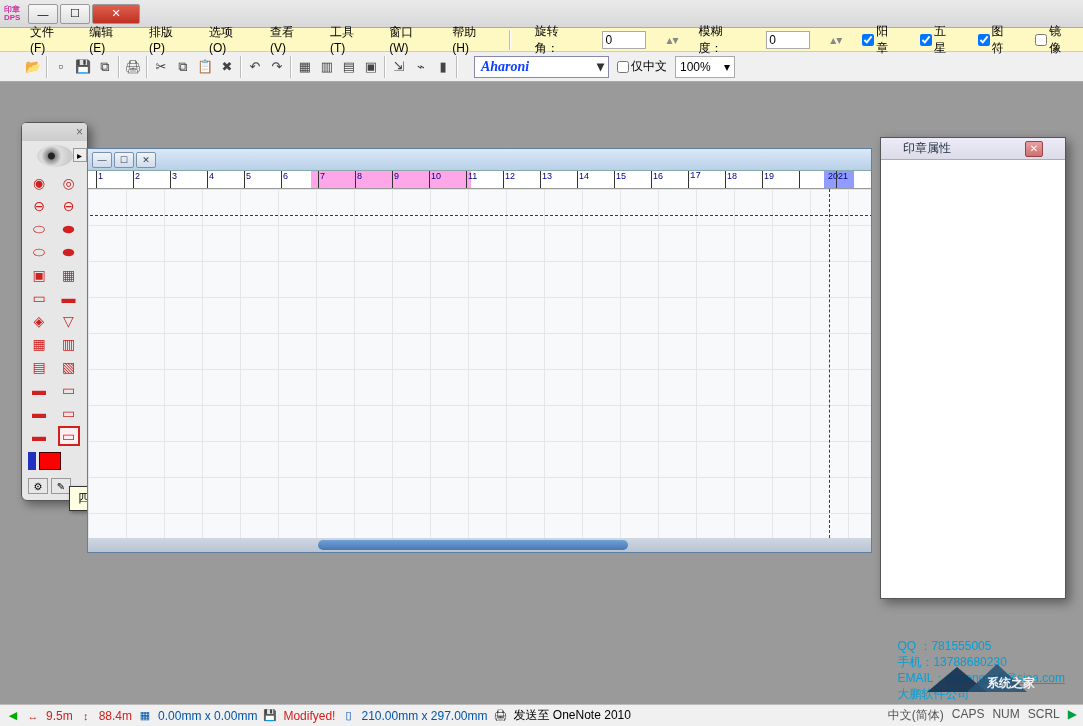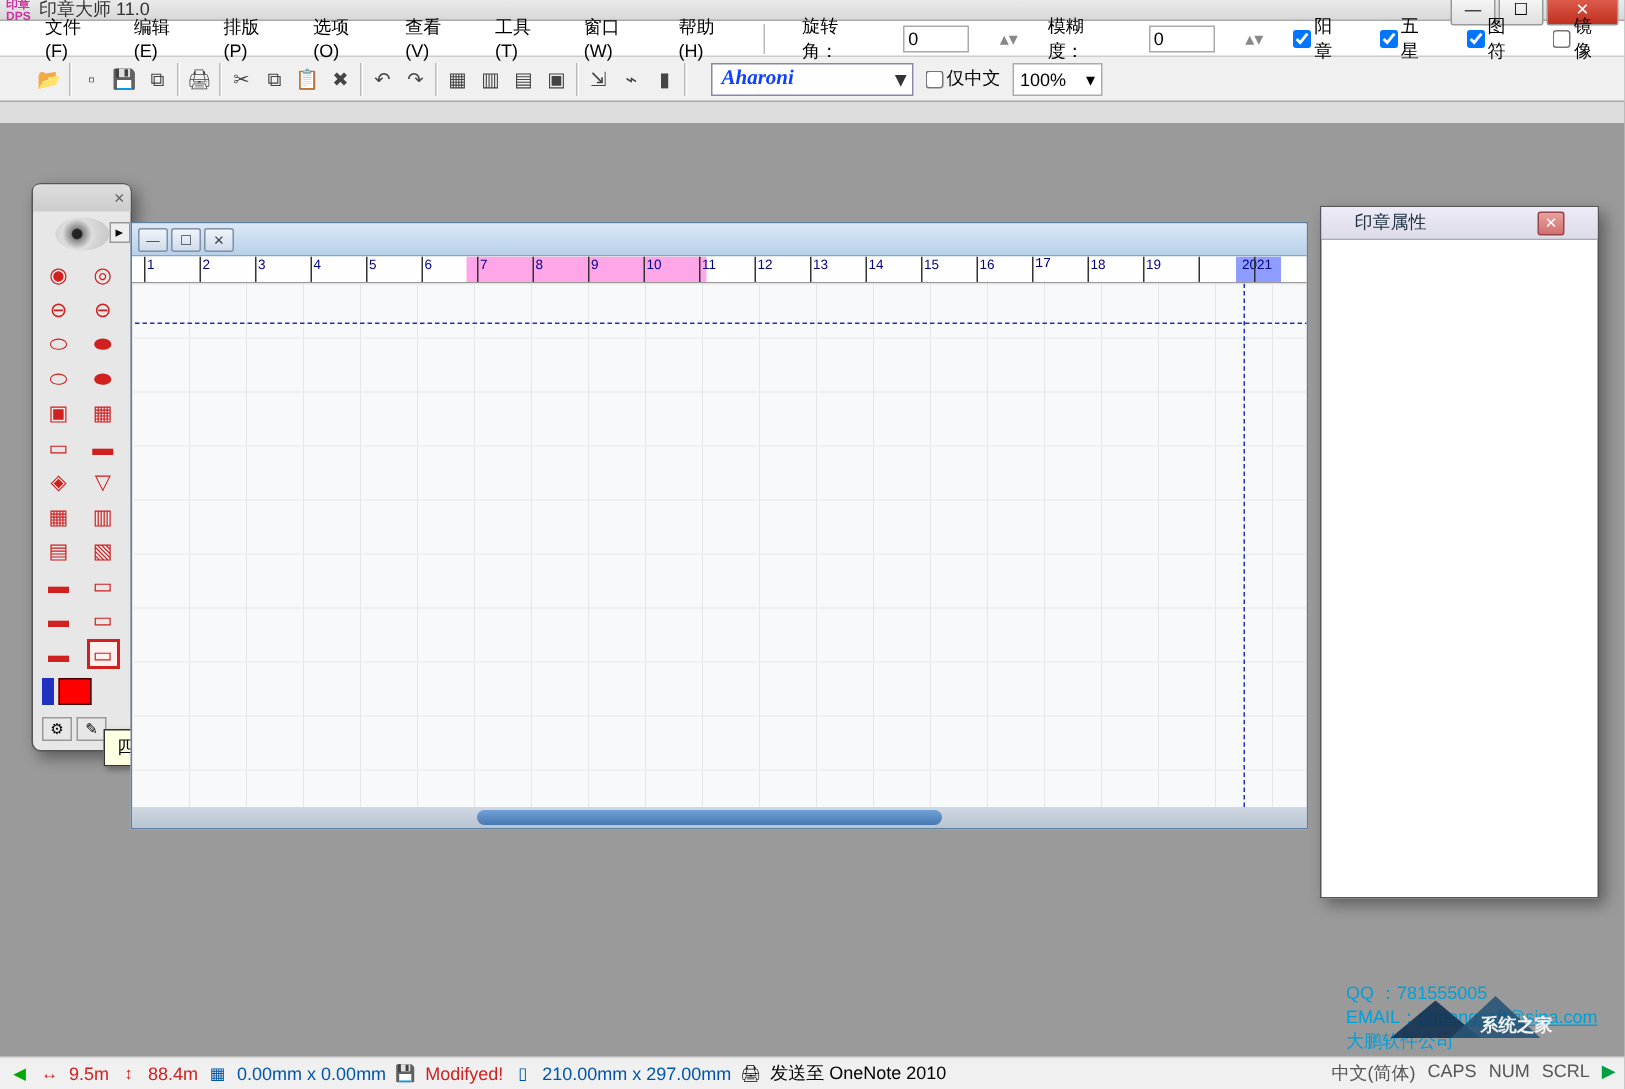--- a/index.html
+++ b/index.html
@@ -1,27 +1,27 @@
 <!DOCTYPE html>
 <html><head>
 <meta charset="utf-8">
 <style>
 * { margin: 0; padding: 0; box-sizing: border-box; font-family: "Microsoft YaHei", SimSun, sans-serif; font-size: 12px; }
 body { width: 1083px; height: 726px; background: #dcdcdc; overflow: hidden; position: relative; }
 
 
-.titlebar { height: 14px; background: linear-gradient(#eaeaea, #d8d8d8); display: flex; align-items: center; padding: 0 4px; border-bottom: 1px solid #aaa; }
+.titlebar { height: 28px; background: linear-gradient(#eaeaea, #d8d8d8); display: flex; align-items: center; padding: 0 4px; border-bottom: 1px solid #aaa; }
 .titlebar .app-icon { width: 16px; height: 16px; margin-right: 6px; font-size: 8px; color: #d030a0; font-weight: bold; line-height: 8px; }
 .titlebar .title { flex: 1; color: #333; }
 .win-controls { display: flex; gap: 0; }
 .win-btn { width: 30px; height: 20px; background: linear-gradient(#f7f7f7,#e0e0e0); border: 1px solid #999; border-radius: 2px; margin-left: 2px; display: flex; align-items: center; justify-content: center; font-size: 11px; }
 .win-btn.close { width: 48px; background: linear-gradient(#e06050,#c03020); color: #fff; }
 
 
-.menubar { height: 24px; background: #ffffff; display: flex; align-items: center; padding: 0 10px 0 22px; border-bottom: 1px solid #ccc; gap: 4px; }
+.menubar { height: 24px; background: #fef9c3; display: flex; align-items: center; padding: 0 10px 0 22px; border-bottom: 1px solid #ccc; gap: 4px; }
 .menu-item { padding: 2px 8px; cursor: default; }
 .menu-sep { width: 2px; height: 20px; border-left: 1px solid #bbb; border-right: 1px solid #fff; margin: 0 4px; }
 .menubar .right-group { display: flex; align-items: center; gap: 20px; margin-left: 16px; }
 .spin { width: 44px; height: 18px; border: 1px solid #aaa; background: #fff; padding: 0 2px; }
 .chk { display: flex; align-items: center; gap: 2px; }
 .chk input { width: 12px; height: 12px; }
 
 
 .toolbar-row { height: 30px; background: #f0f0f0; display: flex; align-items: center; padding: 0 4px 0 22px; border-bottom: 1px solid #aaa; }
 .tb-btn { width: 22px; height: 22px; border: 1px solid transparent; display: flex; align-items: center; justify-content: center; color: #444; font-size: 13px; }
@@ -95,21 +95,20 @@
 
 
 .wm-logo { position: absolute; right: 6px; bottom: 24px; width: 160px; height: 50px; pointer-events: none; opacity: .88; }
 </style>
 </head>
 <body>
 
 <div class="titlebar">
   <div class="app-icon">印章
 DPS</div>
-  <div class="title">印章大师 11.0</div>
   <div class="win-controls">
     <div class="win-btn">—</div>
     <div class="win-btn">☐</div>
     <div class="win-btn close">✕</div>
   </div>
 </div>
 
 <div class="menubar">
   <span class="menu-item">文件(F)</span>
   <span class="menu-item">编辑(E)</span>
@@ -301,20 +300,21 @@
 
 <div class="prop-panel">
   <div class="prop-title">
     <span class="prop-title-text">印章属性</span>
     <div class="prop-close">✕</div>
   </div>
 </div>
 
 <div class="contact">
   <div><span>QQ ：</span><span>781555005</span></div>
+  <div><span>手机：</span><span>13788680230</span></div>
   <div><span>EMAIL：</span><a>dapengsoft@sina.com</a></div>
   <div>大鹏软件公司</div>
 </div>
 
 <svg class="wm-logo" viewBox="0 0 160 50">
   <path d="M10 40 L40 15 L70 40 Z" fill="#103050"></path>
   <path d="M50 40 L80 12 L110 40 Z" fill="#1a4a70" opacity="0.9"></path>
   <text x="70" y="35" fill="#fff" font-size="18" font-weight="bold">系统之家</text>
 </svg>
 

